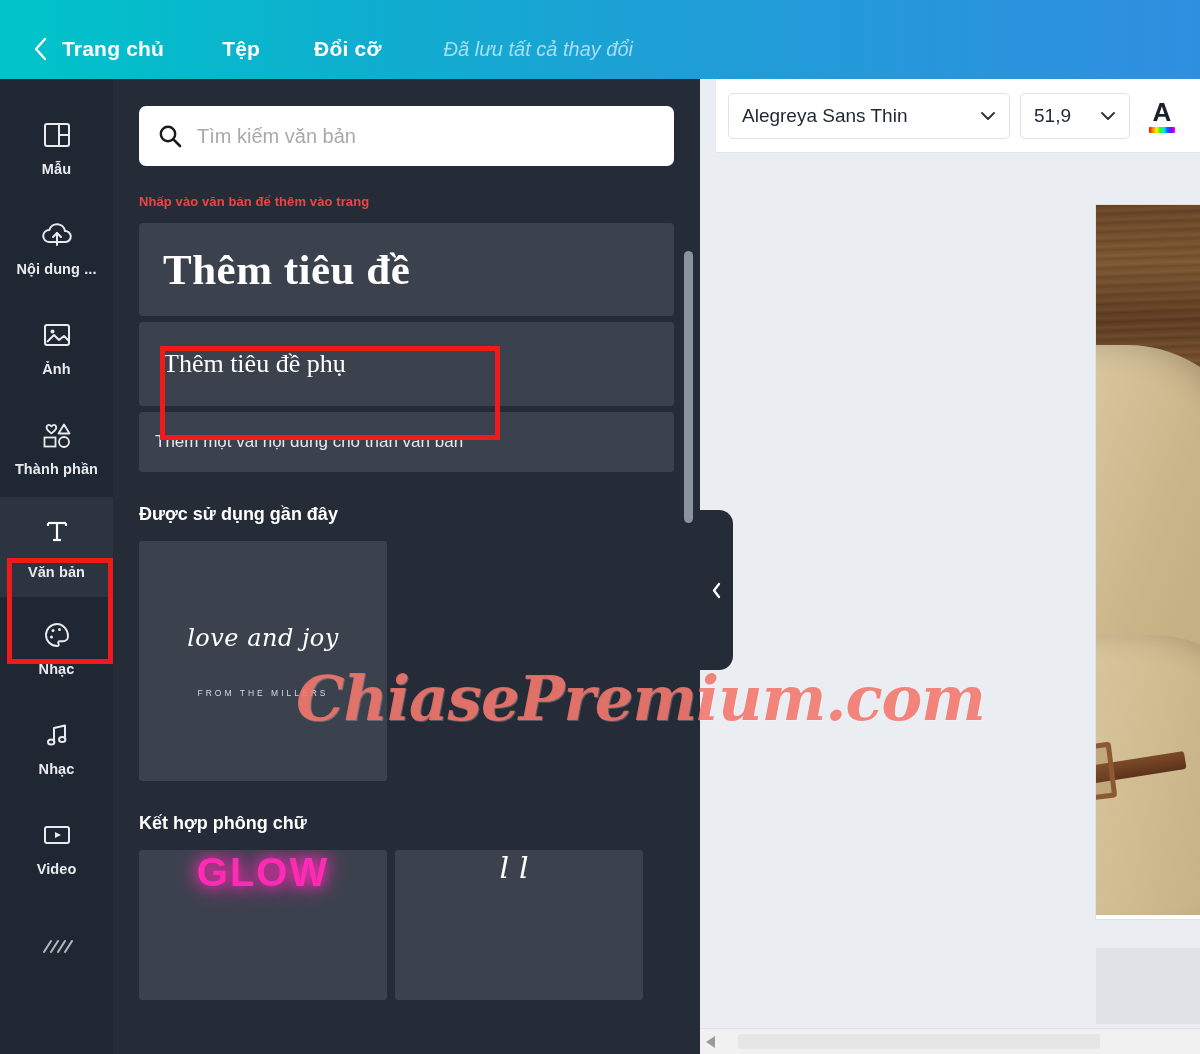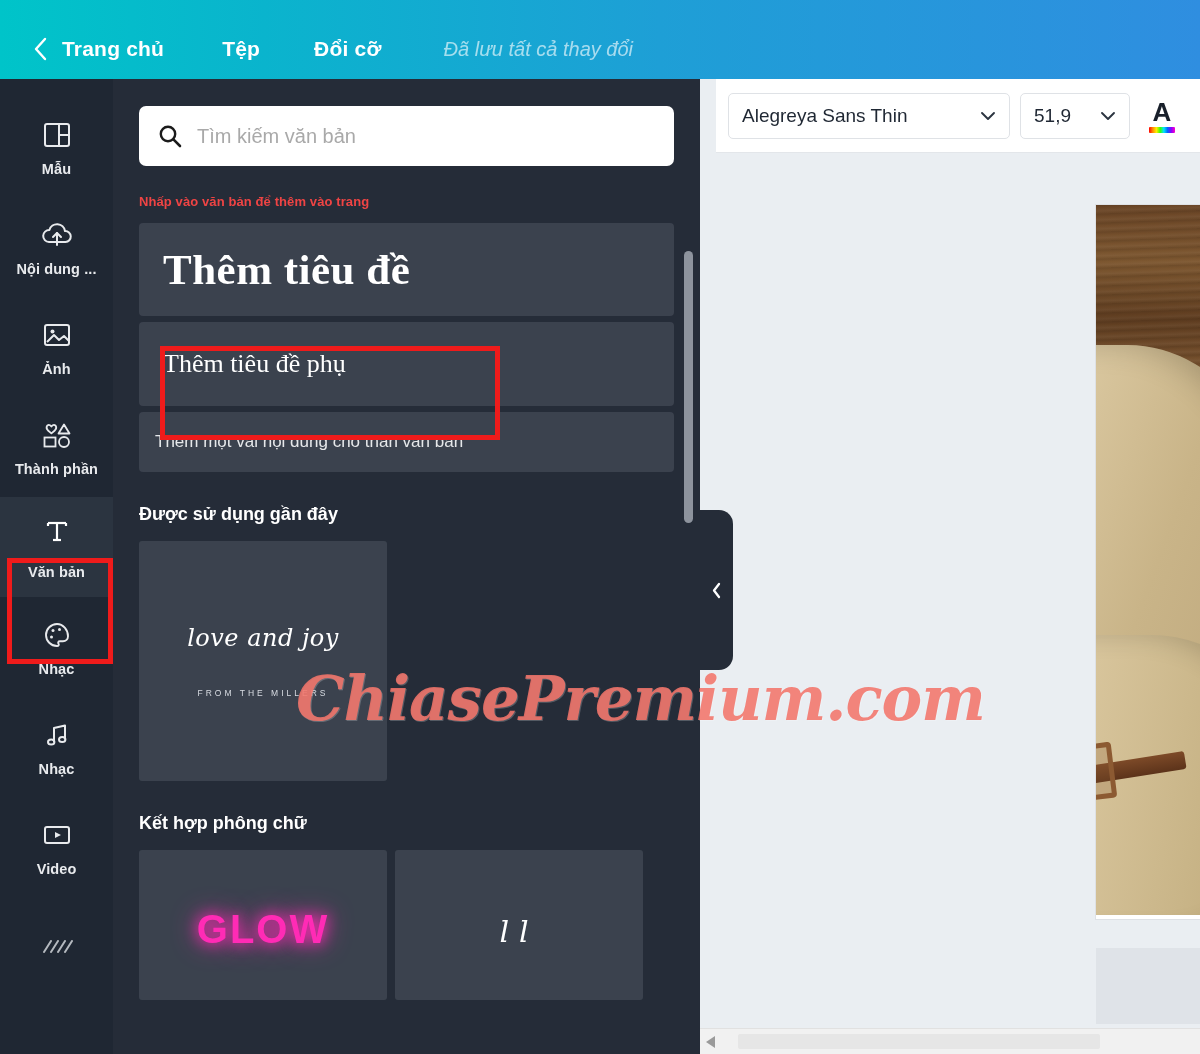--- a/index.html
+++ b/index.html
@@ -126,21 +126,21 @@
   }
   .script-text {
     color: #ffffff; font-family: "DejaVu Serif", serif; font-style: italic;
     font-size: 24px; letter-spacing: .5px;
   }
   .script-sub {
     color: #d8dce2; font-size: 8.5px; letter-spacing: 3px; margin-top: 36px;
   }
   .combo-card {
     width: 248px; height: 150px; background: #3b424e; border-radius: 3px;
-    display: flex; align-items: center; justify-content: center;
+    display: flex; align-items: flex-start; justify-content: center;
     cursor: pointer; overflow: hidden; position: relative;
   }
   .neon {
     color: #ff2bb5; font-size: 40px; font-weight: bold; letter-spacing: 2px;
     text-shadow: 0 0 14px #ff2bb5, 0 0 26px #ff2bb5;
     margin-bottom: -8px;
   }
   .combo-script {
     color: #ffffff; font-family: "DejaVu Serif", serif; font-style: italic;
     font-size: 30px; margin-bottom: -12px; letter-spacing: 10px;

